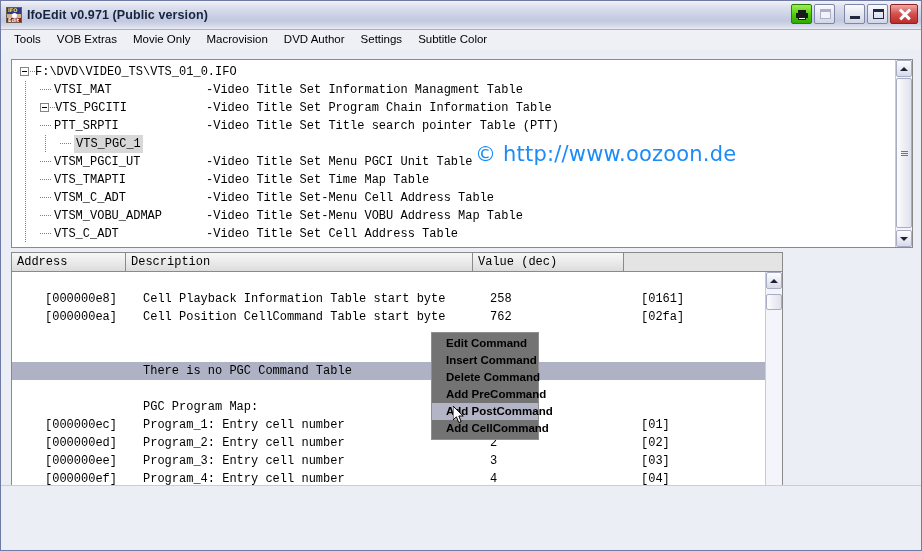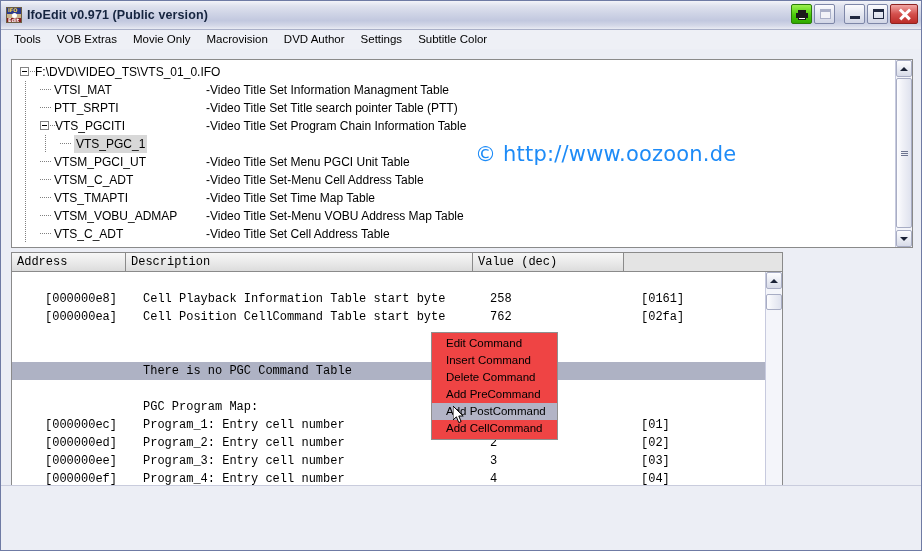--- a/index.html
+++ b/index.html
@@ -145,21 +145,21 @@
     background: #ffffff;
     border: 1px solid #8a8a8a;
     box-sizing: border-box;
     overflow: hidden;
   }
 
   
   #tree-panel { left: 10px; top: 10px; width: 902px; height: 189px; }
   .tree {
     position: absolute; left: 0; top: 0; right: 17px; bottom: 0;
-    font-family: Liberation Sans, sans-serif;
+    font-family: Liberation Mono, monospace;
     font-size: 12px;
     color: #000;
     padding-top: 3px;
     overflow: hidden;
   }
   .tnode {
     position: relative;
     height: 18px;
     line-height: 18px;
     white-space: nowrap;
@@ -276,28 +276,29 @@
   .sb-grip {
     position: absolute; left: 4px; top: 50%; width: 7px; height: 5px; margin-top: -2px;
     background-image: linear-gradient(to bottom, #6d7490 0 1px, transparent 1px 2px);
     background-size: 7px 2px;
   }
 
   
   .ctxmenu {
     position: absolute;
     left: 430px; top: 331px;
-    width: 127px;
-    background: #ef4444;
+    width: 108px;
+    background: #737373;
     border: 1px solid #8f8f8f;
     box-sizing: border-box;
     padding: 2px 0 2px 0;
     z-index: 30;
     font-size: 11.5px;
     color: #000;
+    font-weight: bold;
   }
   .ctxmenu .cmi {
     height: 17px; line-height: 17px;
     padding-left: 14px;
     white-space: nowrap;
   }
   .ctxmenu .cmi.sel { background: #b3b4c6; }
   .cursor {
     position: absolute;
     left: 452px; top: 405px;
@@ -376,54 +377,54 @@
             <div class="tlabel" style="left: 23px;">F:\DVD\VIDEO_TS\VTS_01_0.IFO</div>
           </div>
           <div class="tnode">
             <div class="vline" style="left: 13px;"></div>
             <div class="hline" style="left: 28px; width: 12px;"></div>
             <div class="tlabel" style="left: 42px;">VTSI_MAT</div>
             <div class="tdesc" style="left: 194px;">-Video Title Set Information Managment Table</div>
           </div>
           <div class="tnode">
             <div class="vline" style="left: 13px;"></div>
-            <div class="hline" style="left: 28px; width: 12px;"></div>
-            <div class="tlabel" style="left: 42px;">PTT_SRPTI</div>
-            <div class="tdesc" style="left: 194px;">-Video Title Set Title search pointer Table (PTT)</div>
-          </div>
-          <div class="tnode">
-            <div class="vline" style="left: 13px;"></div>
             <div class="hline" style="left: 38px; width: 7px;"></div>
             <div class="tbox" style="left: 28px;"></div>
             <div class="tlabel" style="left: 43px;">VTS_PGCITI</div>
             <div class="tdesc" style="left: 194px;">-Video Title Set Program Chain Information Table</div>
           </div>
           <div class="tnode">
             <div class="vline" style="left: 13px;"></div>
+            <div class="hline" style="left: 28px; width: 12px;"></div>
+            <div class="tlabel" style="left: 42px;">PTT_SRPTI</div>
+            <div class="tdesc" style="left: 194px;">-Video Title Set Title search pointer Table (PTT)</div>
+          </div>
+          <div class="tnode">
+            <div class="vline" style="left: 13px;"></div>
             <div class="vline" style="left: 33px;"></div>
             <div class="hline" style="left: 48px; width: 12px;"></div>
             <div class="tlabel sel" style="left: 62px;">VTS_PGC_1</div>
           </div>
           <div class="tnode">
             <div class="vline" style="left: 13px;"></div>
             <div class="hline" style="left: 28px; width: 12px;"></div>
             <div class="tlabel" style="left: 42px;">VTSM_PGCI_UT</div>
             <div class="tdesc" style="left: 194px;">-Video Title Set Menu PGCI Unit Table</div>
           </div>
           <div class="tnode">
             <div class="vline" style="left: 13px;"></div>
             <div class="hline" style="left: 28px; width: 12px;"></div>
+            <div class="tlabel" style="left: 42px;">VTS_TMAPTI</div>
+            <div class="tdesc" style="left: 194px;">-Video Title Set Time Map Table</div>
+          </div>
+          <div class="tnode">
+            <div class="vline" style="left: 13px;"></div>
+            <div class="hline" style="left: 28px; width: 12px;"></div>
             <div class="tlabel" style="left: 42px;">VTSM_C_ADT</div>
             <div class="tdesc" style="left: 194px;">-Video Title Set-Menu Cell Address Table</div>
-          </div>
-          <div class="tnode">
-            <div class="vline" style="left: 13px;"></div>
-            <div class="hline" style="left: 28px; width: 12px;"></div>
-            <div class="tlabel" style="left: 42px;">VTS_TMAPTI</div>
-            <div class="tdesc" style="left: 194px;">-Video Title Set Time Map Table</div>
           </div>
           <div class="tnode">
             <div class="vline" style="left: 13px;"></div>
             <div class="hline" style="left: 28px; width: 12px;"></div>
             <div class="tlabel" style="left: 42px;">VTSM_VOBU_ADMAP</div>
             <div class="tdesc" style="left: 194px;">-Video Title Set-Menu VOBU Address Map Table</div>
           </div>
           <div class="tnode">
             <div class="vline" style="left: 13px;"></div>
             <div class="hline" style="left: 28px; width: 12px;"></div>

